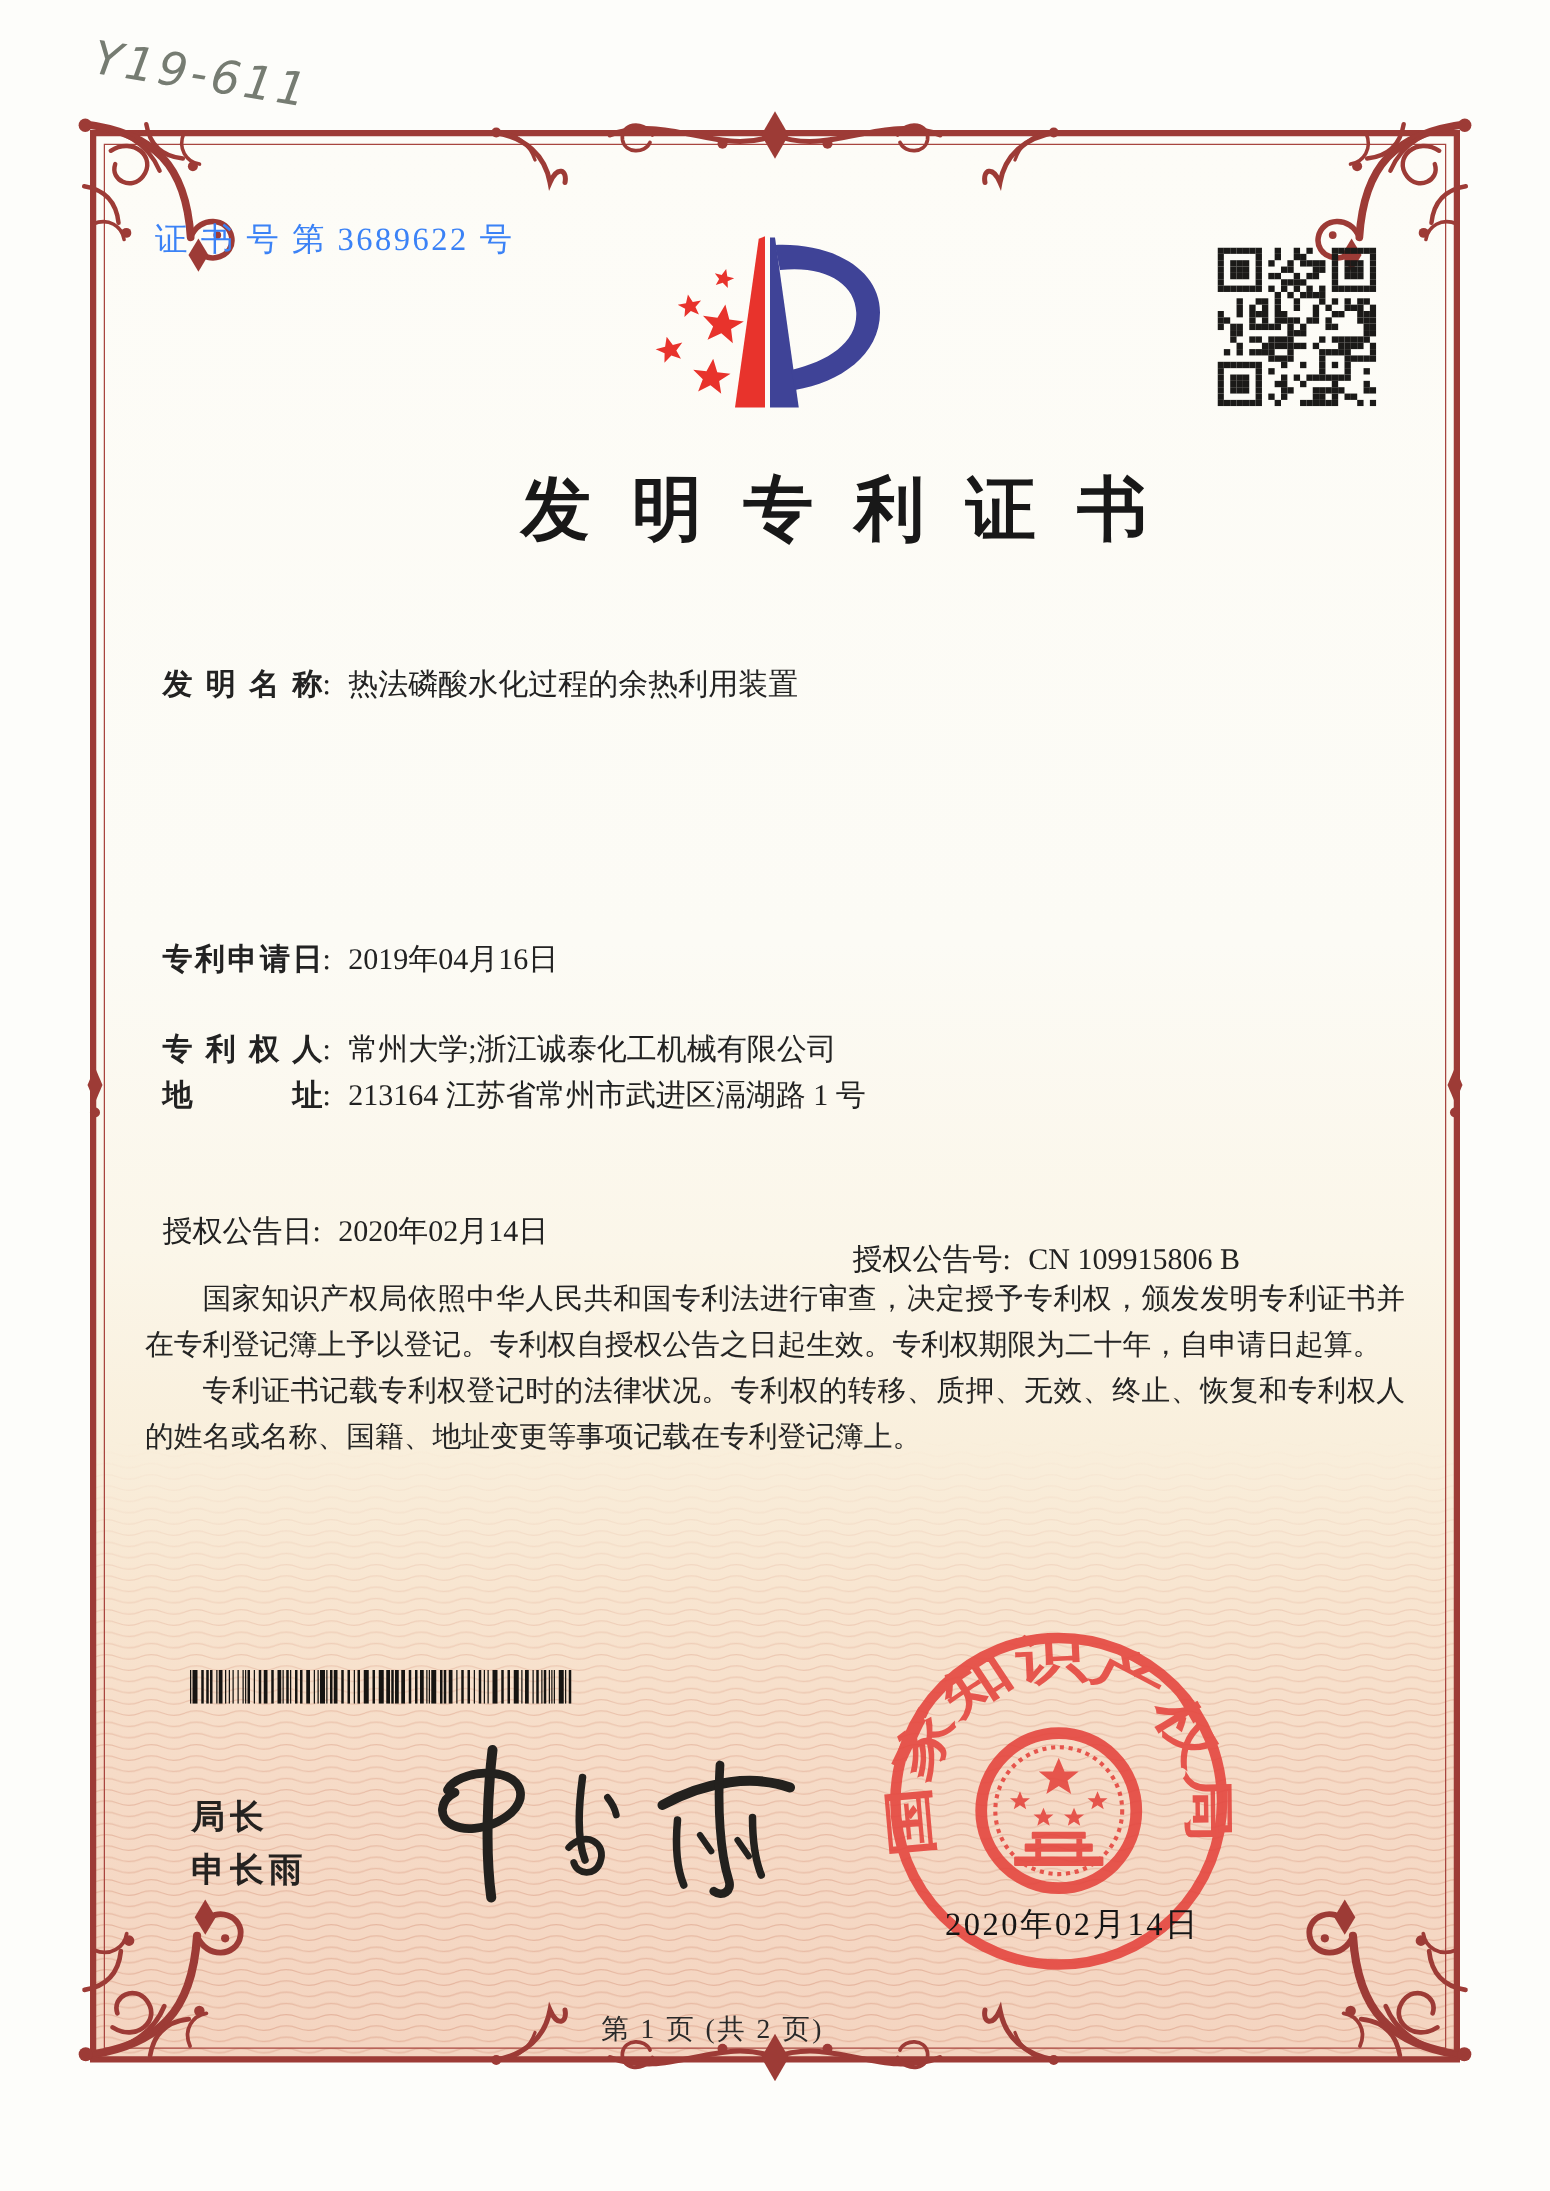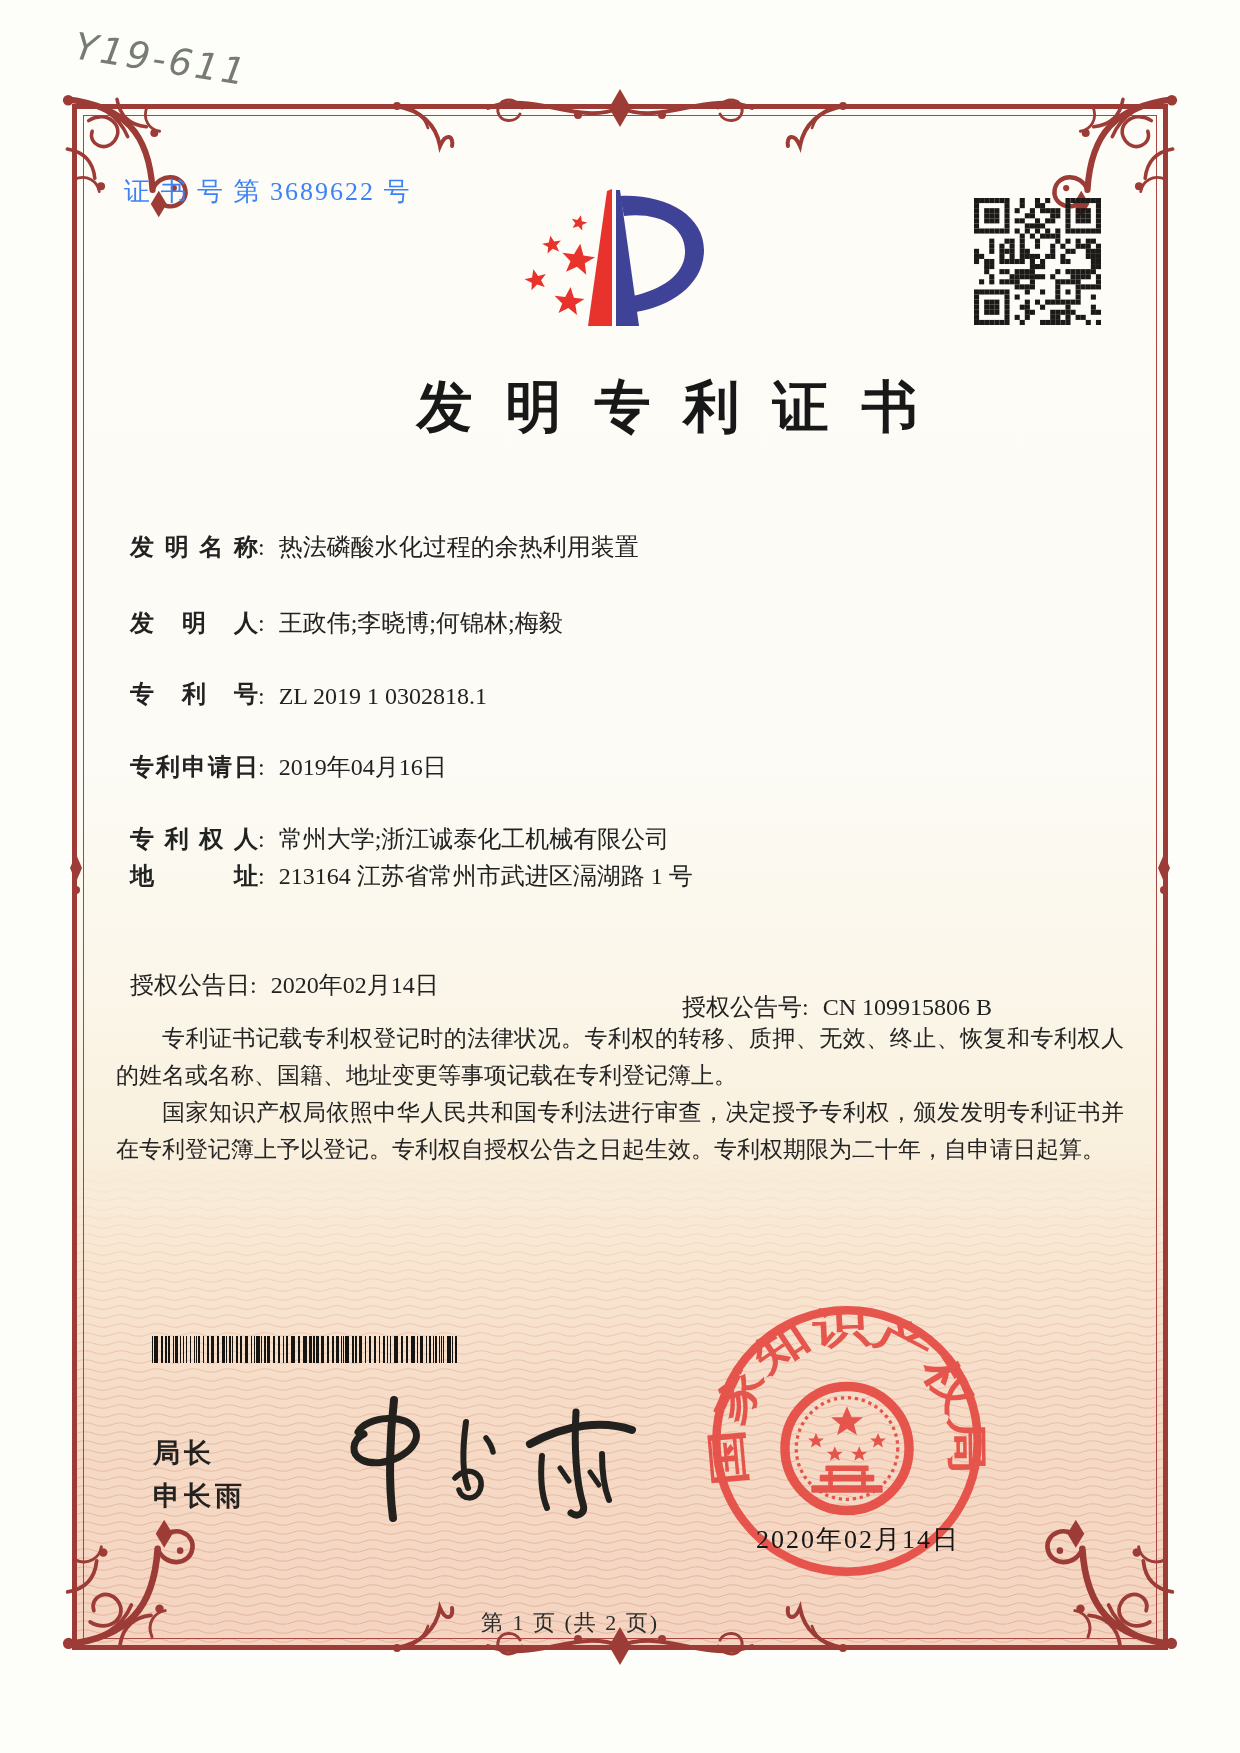--- a/index.html
+++ b/index.html
@@ -515,45 +515,39 @@
       <rect x="90" y="120" width="5" height="5" fill="#1b1a18"></rect>
       <rect x="110" y="120" width="5" height="5" fill="#1b1a18"></rect>
       <rect x="120" y="120" width="5" height="5" fill="#1b1a18"></rect>
     </svg>
 
   <div class="title">发明专利证书</div>
 
   <div class="field-row" style="top:531px">
     <span class="field-label">发明名称</span><span class="colon">:</span><span>热法磷酸水化过程的余热利用装置</span>
   </div>
-  <div class="field-row" style="top:607px">
-    <span class="field-label">发明人</span><span class="colon">:</span><span>王政伟;李晓博;何锦林;梅毅</span>
-  </div>
-  <div class="field-row" style="top:678px">
-    <span class="field-label">专利号</span><span class="colon">:</span><span>ZL 2019 1 0302818.1</span>
-  </div>
   <div class="field-row" style="top:751px">
     <span class="field-label">专利申请日</span><span class="colon">:</span><span>2019年04月16日</span>
   </div>
   <div class="field-row" style="top:823px">
     <span class="field-label">专利权人</span><span class="colon">:</span><span>常州大学;浙江诚泰化工机械有限公司</span>
   </div>
   <div class="field-row" style="top:860px">
     <span class="field-label">地址</span><span class="colon">:</span><span>213164 江苏省常州市武进区滆湖路 1 号</span>
   </div>
   <div class="field-row" style="top:969px;width:1000px">
     <span>授权公告日</span><span class="colon">:</span><span>2020年02月14日</span>
     <span class="grant-no">
       <span>授权公告号</span><span class="colon">:</span><span>CN 109915806 B</span>
     </span>
   </div>
 
   <div class="paras">
+    <p>国家知识产权局依照中华人民共和国专利法进行审查，决定授予专利权，颁发发明专利证书并在专利登记簿上予以登记。专利权自授权公告之日起生效。专利权期限为二十年，自申请日起算。</p>
     <p>专利证书记载专利权登记时的法律状况。专利权的转移、质押、无效、终止、恢复和专利权人的姓名或名称、国籍、地址变更等事项记载在专利登记簿上。</p>
-    <p>国家知识产权局依照中华人民共和国专利法进行审查，决定授予专利权，颁发发明专利证书并在专利登记簿上予以登记。专利权自授权公告之日起生效。专利权期限为二十年，自申请日起算。</p>
   </div>
 
   <svg class="barcode" width="312" height="27" id="barcode-svg">
       <rect x="0" y="0" width="1" height="27" fill="#161411"></rect>
       <rect x="2" y="0" width="4" height="27" fill="#161411"></rect>
       <rect x="9" y="0" width="2" height="27" fill="#161411"></rect>
       <rect x="13" y="0" width="2" height="27" fill="#161411"></rect>
       <rect x="16" y="0" width="2" height="27" fill="#161411"></rect>
       <rect x="21" y="0" width="1" height="27" fill="#161411"></rect>
       <rect x="23" y="0" width="3" height="27" fill="#161411"></rect>

